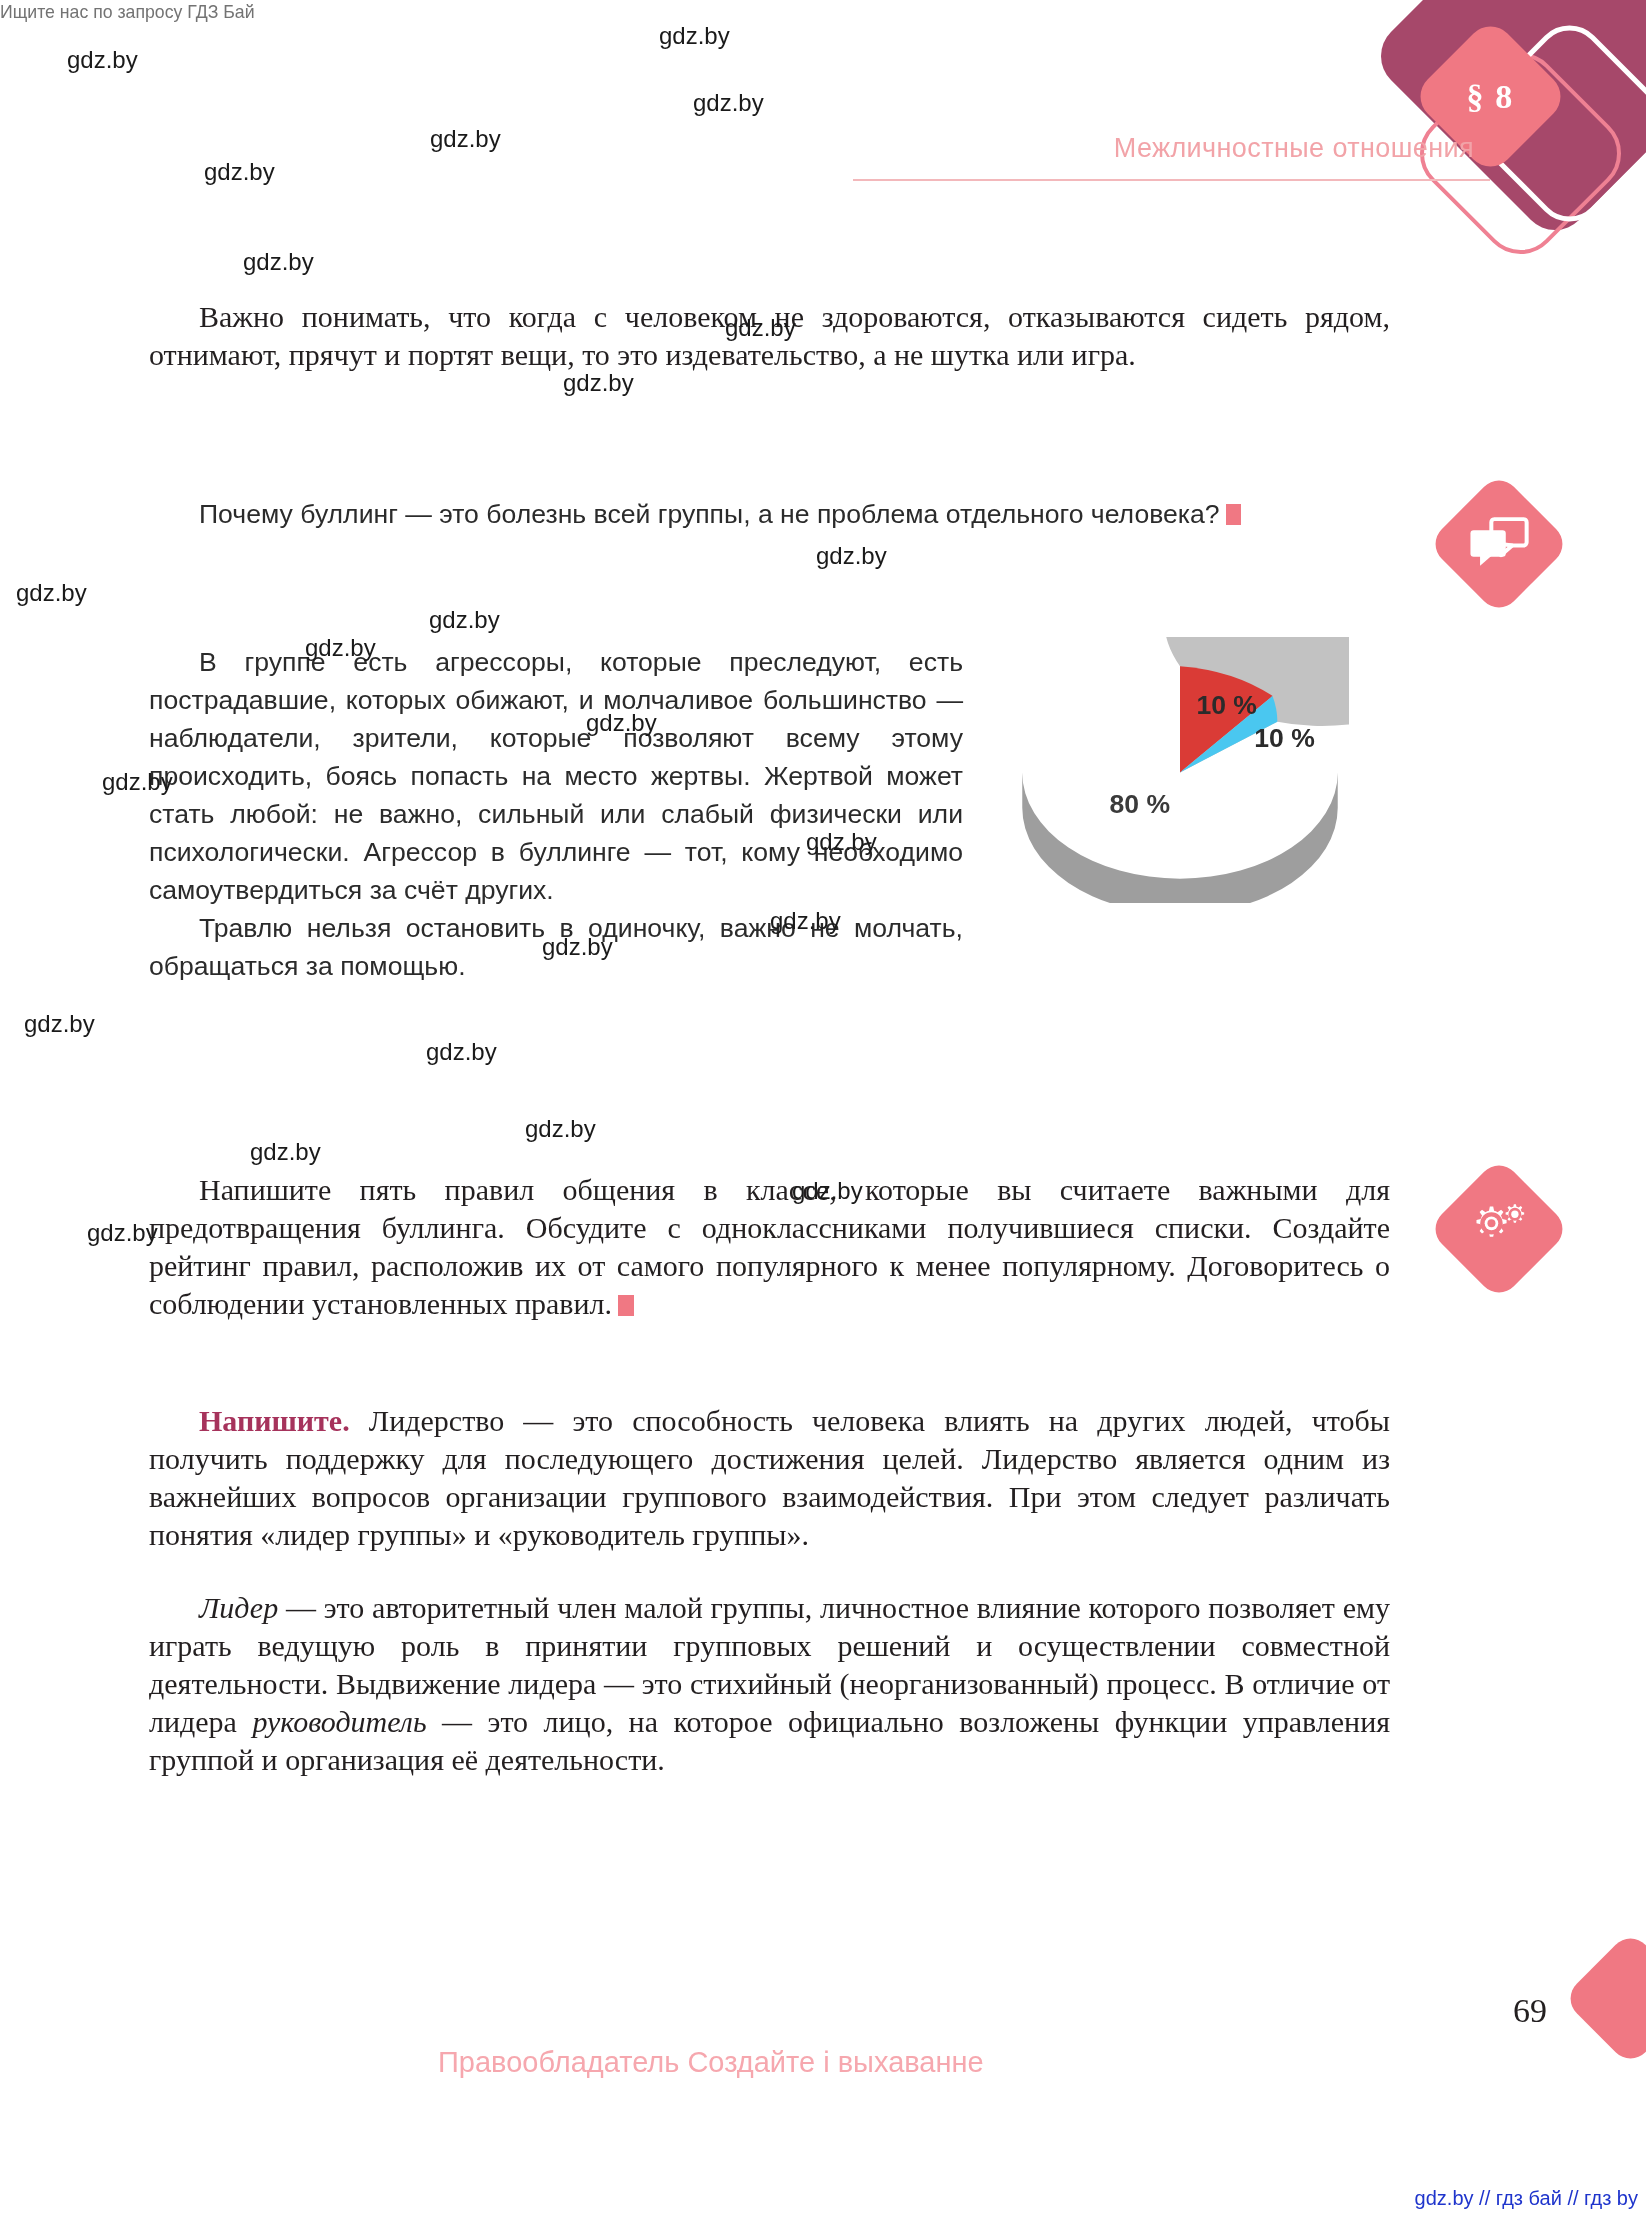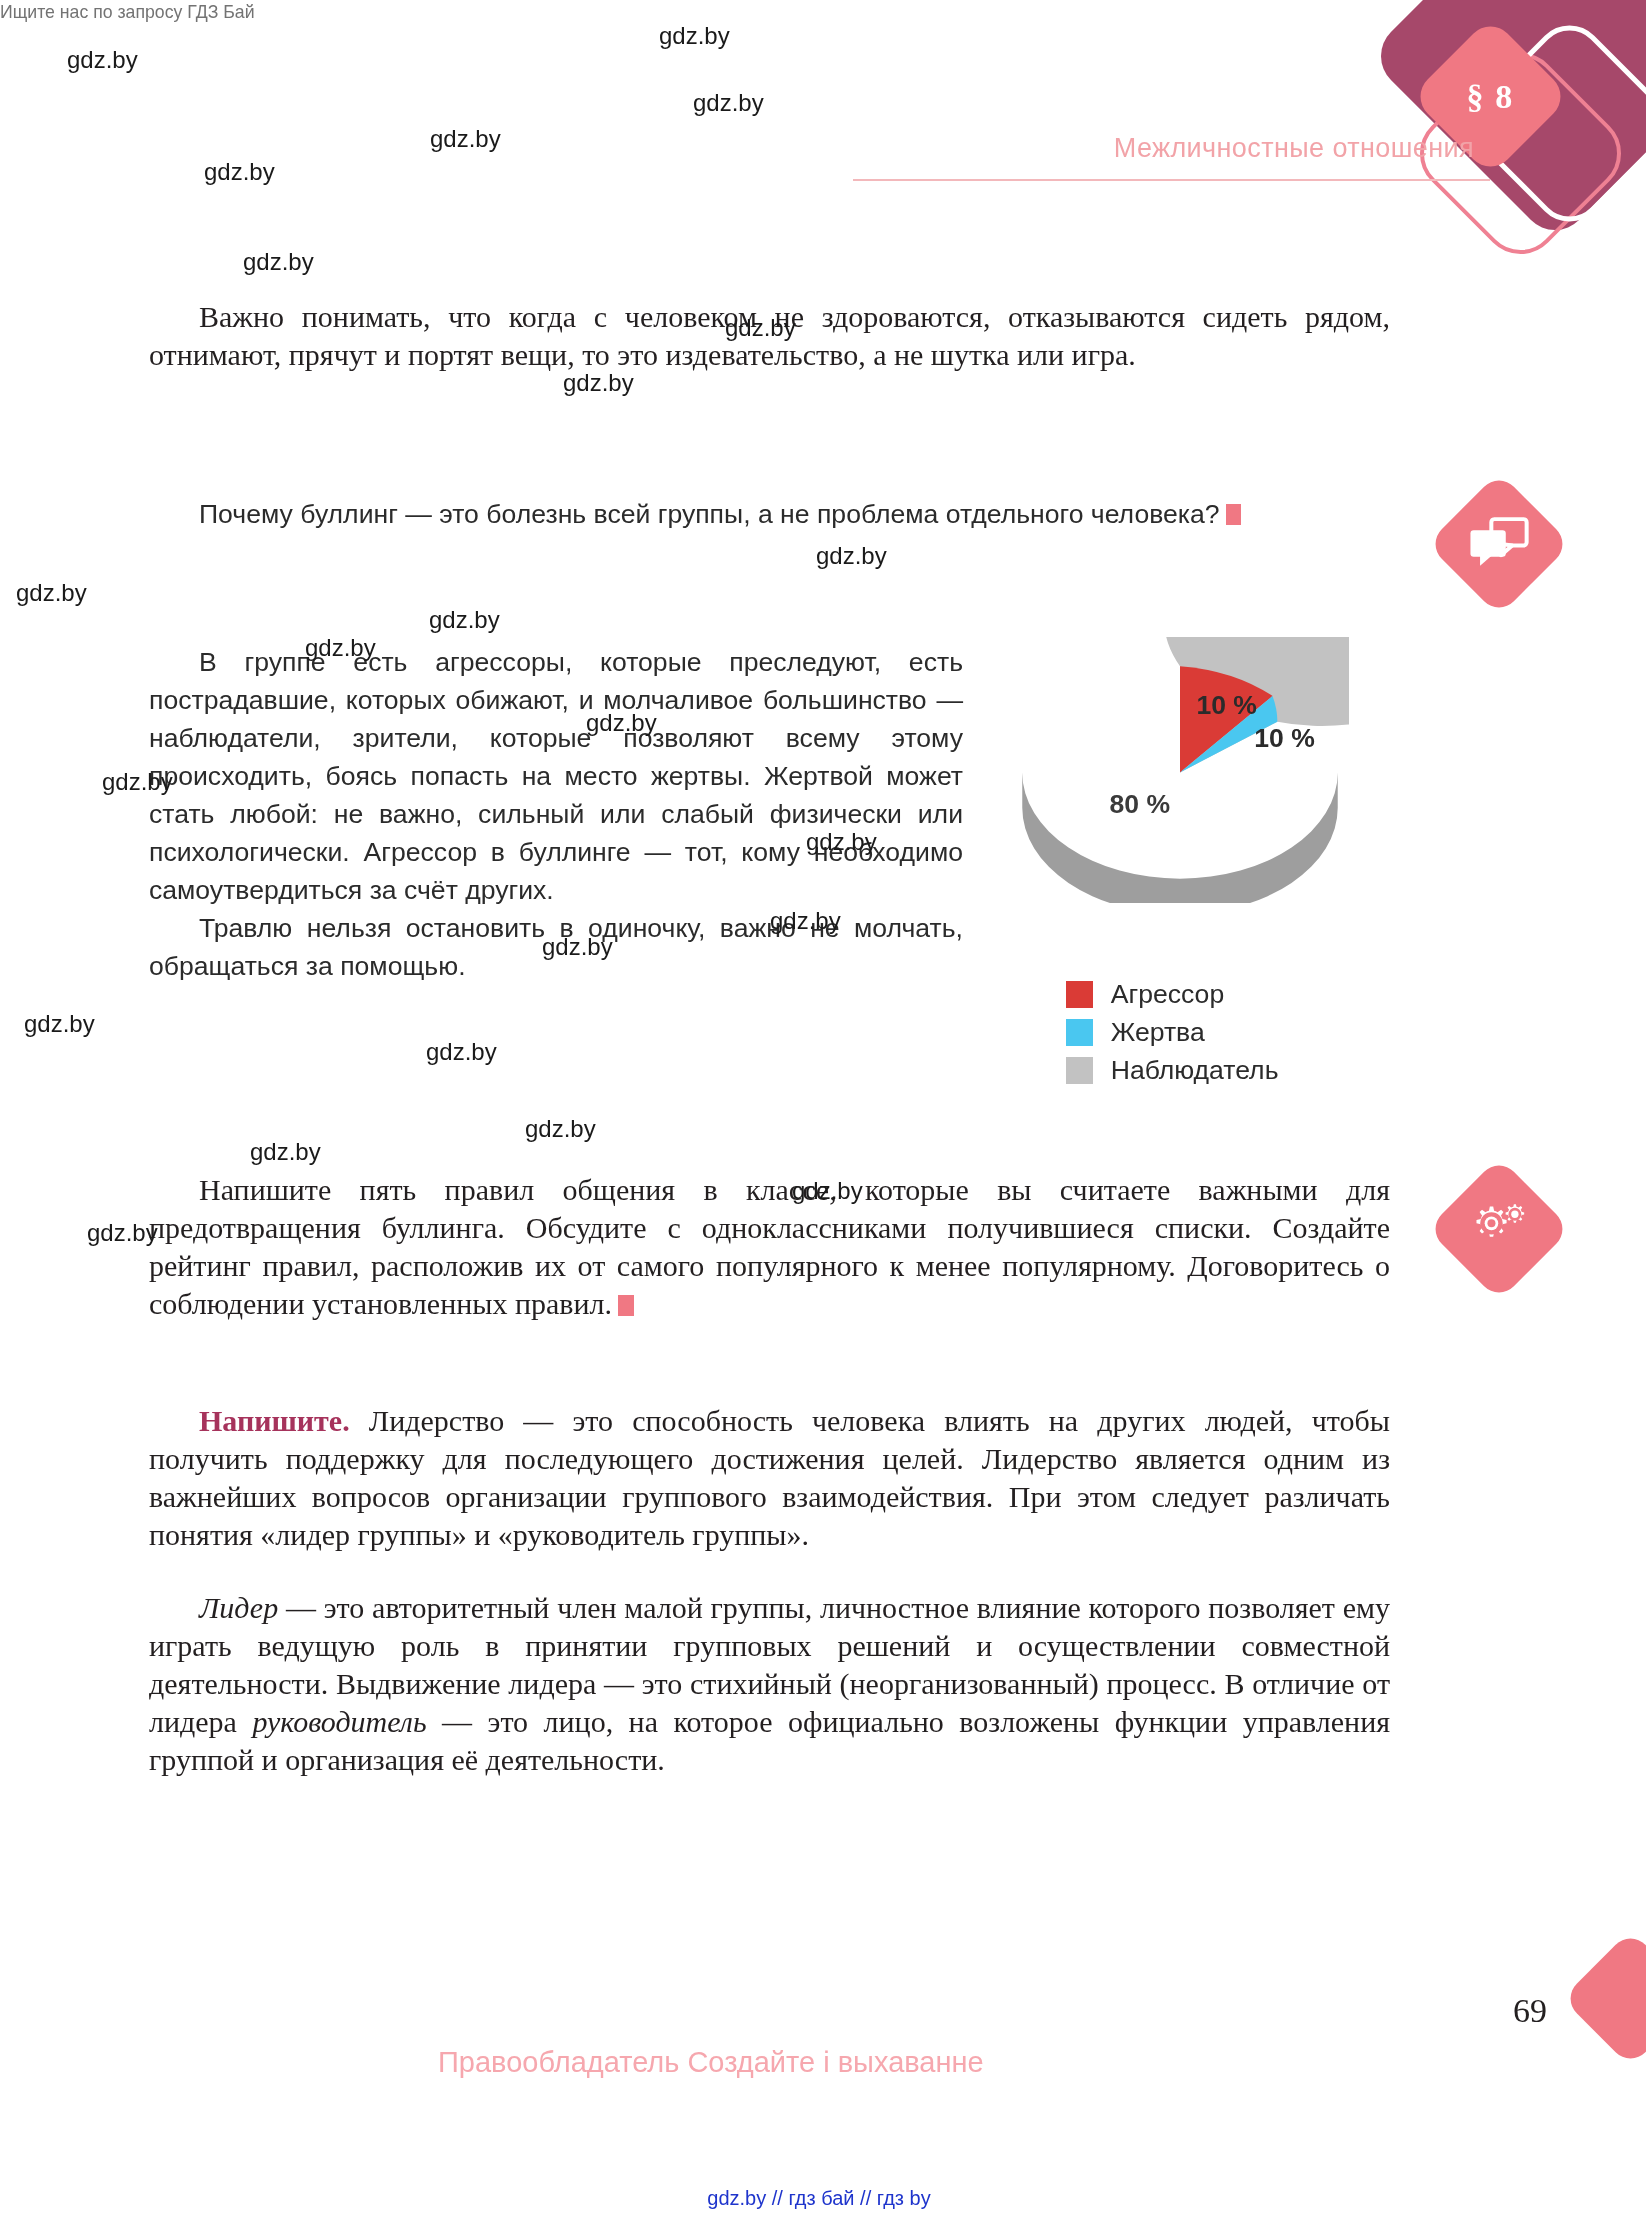--- a/index.html
+++ b/index.html
@@ -33,21 +33,21 @@
     font-family: Liberation Sans, sans-serif;
     font-size: 17.7px;
     color: #737373;
     white-space: nowrap;
   }
   .wm-bottom-banner {
     position: absolute;
     bottom: 6.4px;
     left: 0;
     width: 1638px;
-    text-align: center;
+    text-align: right;
     font-family: "Liberation Sans", sans-serif;
     font-size: 20px;
     color: #1f35cc;
     white-space: nowrap;
   }
 
   
   .header-deco {
     position: absolute;
     top: 0;
@@ -361,34 +361,20 @@
       <path d="M 210 168 L 210 36 A 196 132 0 0 1 325 73 Z" fill="#da3b36"></path>
 
       <path d="M 210 168 L 325 73 A 196 132 0 0 1 331 105 Z" fill="#4ac7f0"></path>
 
       <text x="268" y="96" font-family="Liberation Sans, sans-serif" font-size="33" font-weight="bold" fill="#2b2b2b" text-anchor="middle">10 %</text>
       <text x="340" y="136" font-family="Liberation Sans, sans-serif" font-size="33" font-weight="bold" fill="#2b2b2b" text-anchor="middle">10 %</text>
       <text x="160" y="218" font-family="Liberation Sans, sans-serif" font-size="33" font-weight="bold" fill="#3a3a3a" text-anchor="middle">80 %</text>
     </svg>
   </div>
 
-  <div class="legend">
-    <div class="legend-row">
-      <span class="legend-swatch" style="background:#da3b36"></span>
-      <span class="legend-label">Агрессор</span>
-    </div>
-    <div class="legend-row">
-      <span class="legend-swatch" style="background:#4ac7f0"></span>
-      <span class="legend-label">Жертва</span>
-    </div>
-    <div class="legend-row">
-      <span class="legend-swatch" style="background:#c2c2c2"></span>
-      <span class="legend-label">Наблюдатель</span>
-    </div>
-  </div>
 </div>
 
 <div class="copyright">Правообладатель Создайте і выхаванне</div>
 <div class="page-badge"></div>
 <div class="page-num">69</div>
 
 <div class="wm-bottom-banner">gdz.by  //  гдз бай  //  гдз by</div>
 
 <div id="wm-layer">
     <div class="wm" style="left: 659px; top: 22px; font-size: 24px;">gdz.by</div>

